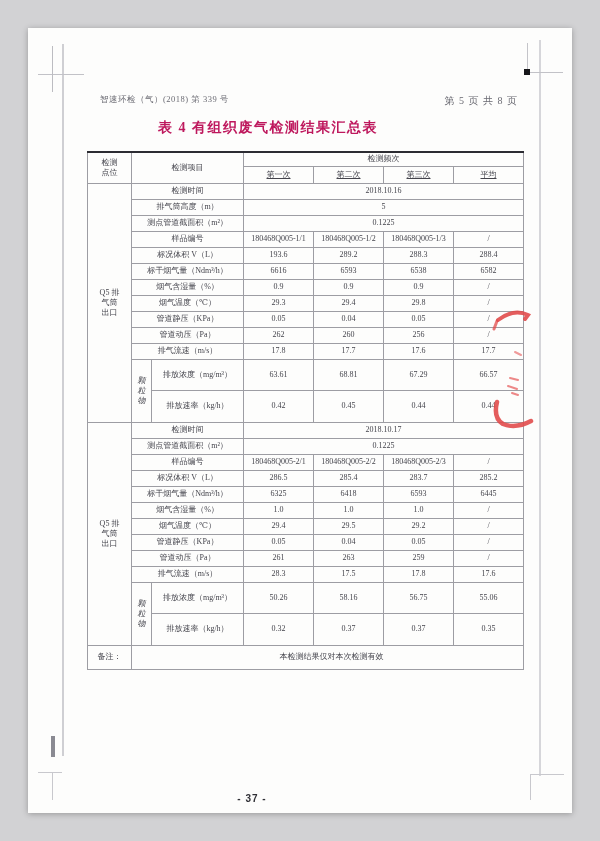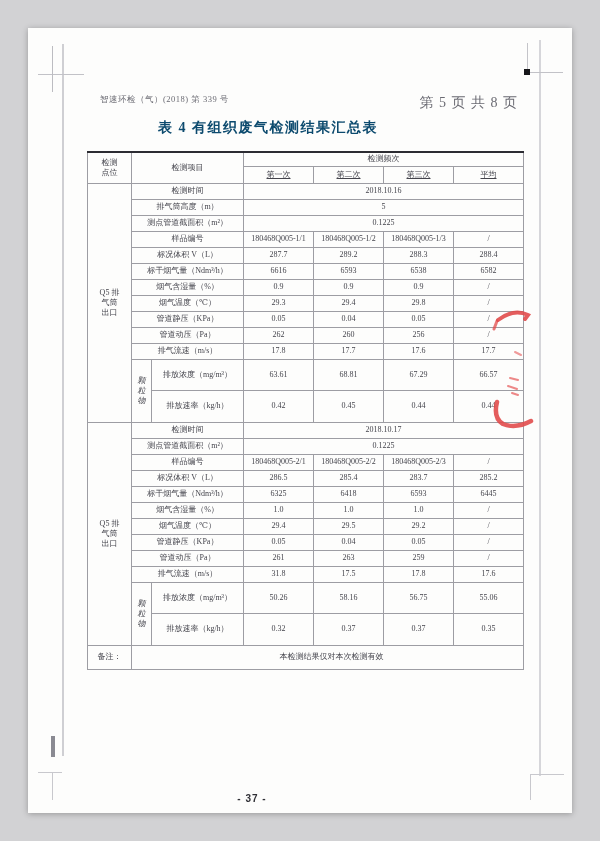--- a/index.html
+++ b/index.html
@@ -19,25 +19,25 @@
   
   .vline { position:absolute; background:#cfcfd3; }
   .hline { position:absolute; background:#c2c2c7; }
   .dark-edge { position:absolute; background:#8a8a92; }
   .reg-square { position:absolute; width:6px; height:6px; background:#17171a; }
   
   .doc-header-left {
     position:absolute; left:100px; top:94px; font-size:8.5px; color:#6a6a72; letter-spacing:.5px;
   }
   .doc-header-right {
-    position:absolute; right:82px; top:94px; font-size:14px; color:#6a6a72; letter-spacing:1px;
+    position:absolute; right:82px; top:94px; font-size:10px; color:#6a6a72; letter-spacing:1px;
   }
   .doc-title {
     position:absolute; left:0; top:119px; width:536px; text-align:center;
-    font-size:14px; font-weight:bold; color:#0c4a6e; letter-spacing:1.5px;
+    font-size:14px; font-weight:bold; color:#be185d; letter-spacing:1.5px;
   }
   
   .results-table {
     position:absolute; left:87px; top:151px; width:436px;
     border-collapse:collapse; table-layout:fixed;
     font-size:8px; color:#44444c;
     border:1.5px solid #55555c;
     border-top:2.5px solid #2c2c32;
   }
   .results-table td, .results-table th {
@@ -133,21 +133,21 @@
       </tr>
       <tr>
         <td class="label-cell" colspan="2">样品编号</td>
         <td class="value-cell">180468Q005-1/1</td>
         <td class="value-cell">180468Q005-1/2</td>
         <td class="value-cell">180468Q005-1/3</td>
         <td class="value-cell">/</td>
       </tr>
       <tr>
         <td class="label-cell" colspan="2">标况体积 V（L）</td>
-        <td class="value-cell">287.7</td>
+        <td class="value-cell">193.6</td>
         <td class="value-cell">289.2</td>
         <td class="value-cell">288.3</td>
         <td class="value-cell">288.4</td>
       </tr>
       <tr>
         <td class="label-cell" colspan="2">标干烟气量（Ndm³/h）</td>
         <td class="value-cell">6616</td>
         <td class="value-cell">6593</td>
         <td class="value-cell">6538</td>
         <td class="value-cell">6582</td>
@@ -257,21 +257,21 @@
       </tr>
       <tr>
         <td class="label-cell" colspan="2">管道动压（Pa）</td>
         <td class="value-cell">261</td>
         <td class="value-cell">263</td>
         <td class="value-cell">259</td>
         <td class="value-cell">/</td>
       </tr>
       <tr>
         <td class="label-cell" colspan="2">排气流速（m/s）</td>
-        <td class="value-cell">31.8</td>
+        <td class="value-cell">28.3</td>
         <td class="value-cell">17.5</td>
         <td class="value-cell">17.8</td>
         <td class="value-cell">17.6</td>
       </tr>
       <tr class="tall">
         <td class="group-cell" rowspan="2">颗粒物</td>
         <td class="label-cell">排放浓度（mg/m³）</td>
         <td class="value-cell">50.26</td>
         <td class="value-cell">58.16</td>
         <td class="value-cell">56.75</td>

